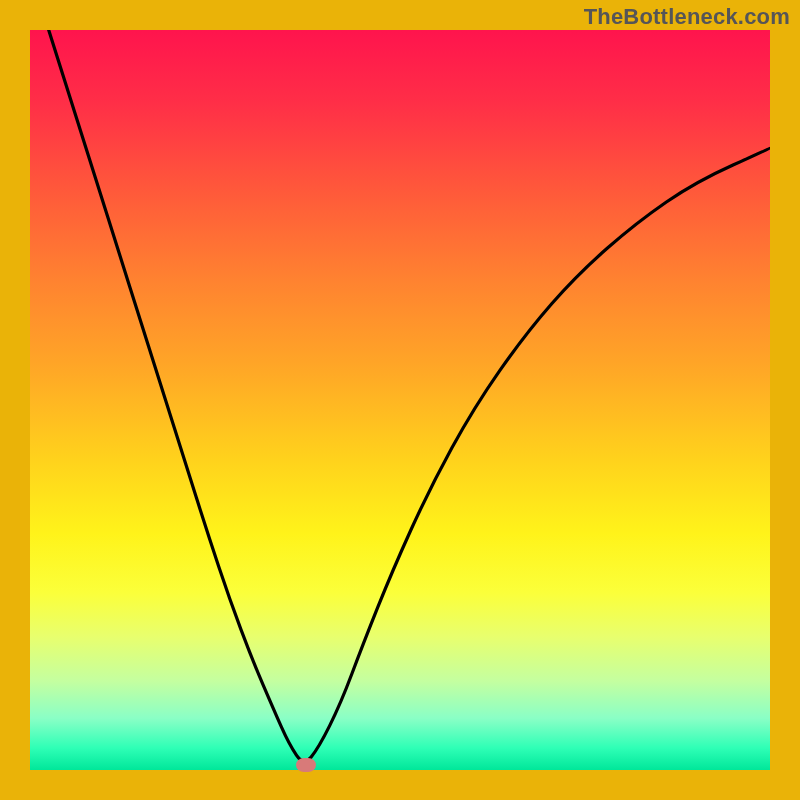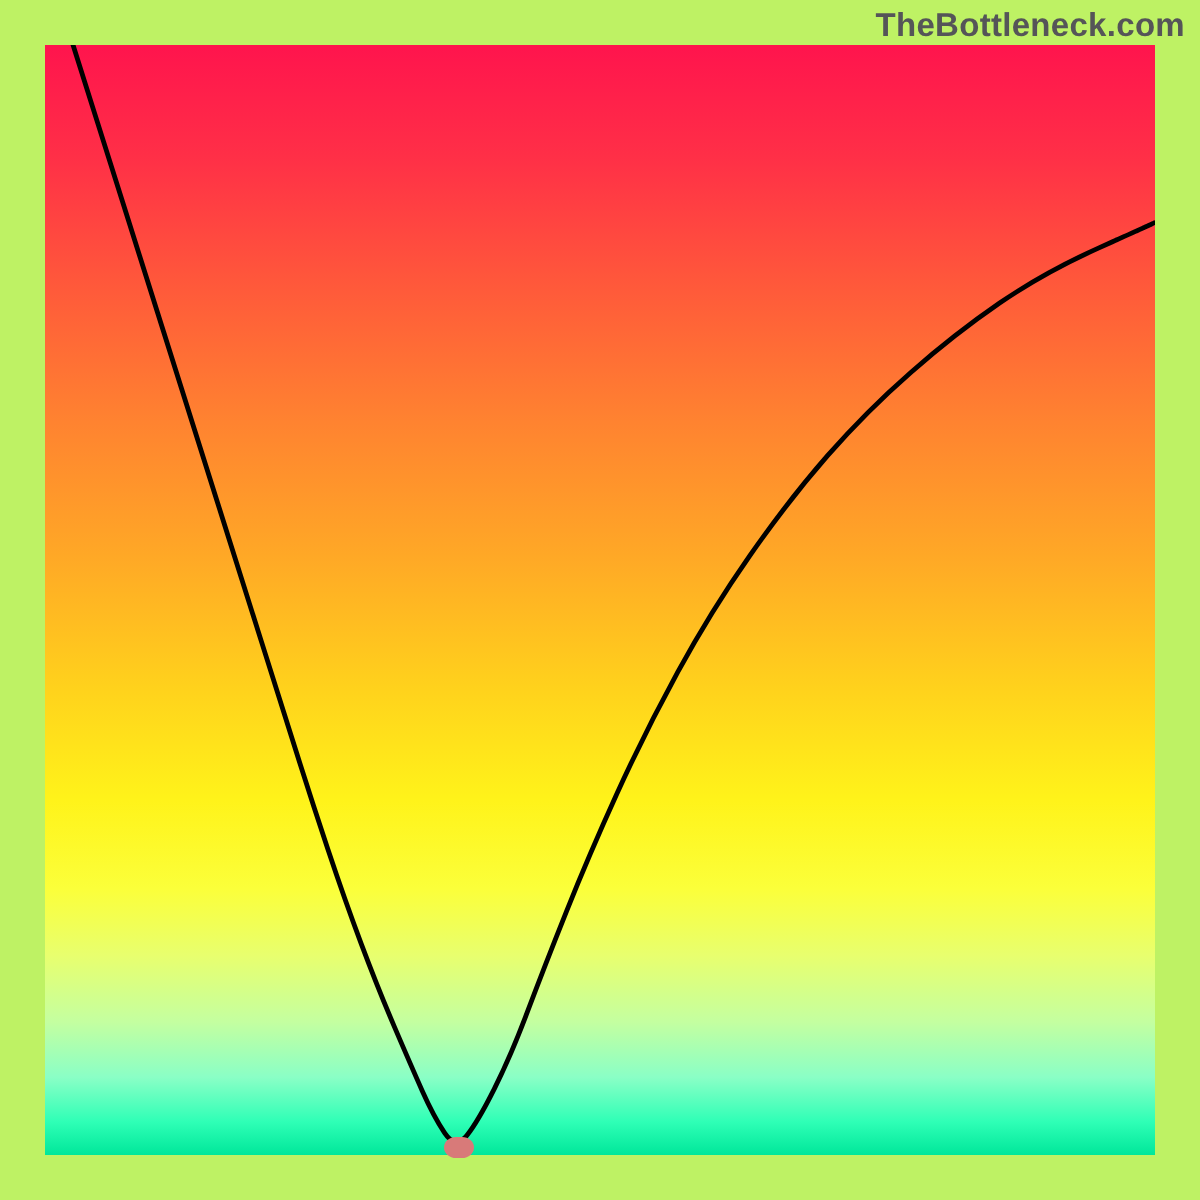--- a/index.html
+++ b/index.html
@@ -1,21 +1,21 @@
 <!DOCTYPE html>
 <html><head>
 <meta charset="utf-8">
 <style>
   * { margin: 0; padding: 0; box-sizing: border-box; }
   html, body { width: 800px; height: 800px; overflow: hidden; background: #000; }
   .frame {
     position: relative;
     width: 800px;
     height: 800px;
-    background: #bef264;
+    background: #eab308;
   }
   .watermark {
     position: absolute;
     top: 4px;
     right: 10px;
     font-family: Arial, Helvetica, sans-serif;
     font-size: 22px;
     font-weight: 600;
     color: #555558;
     letter-spacing: 0.2px;

